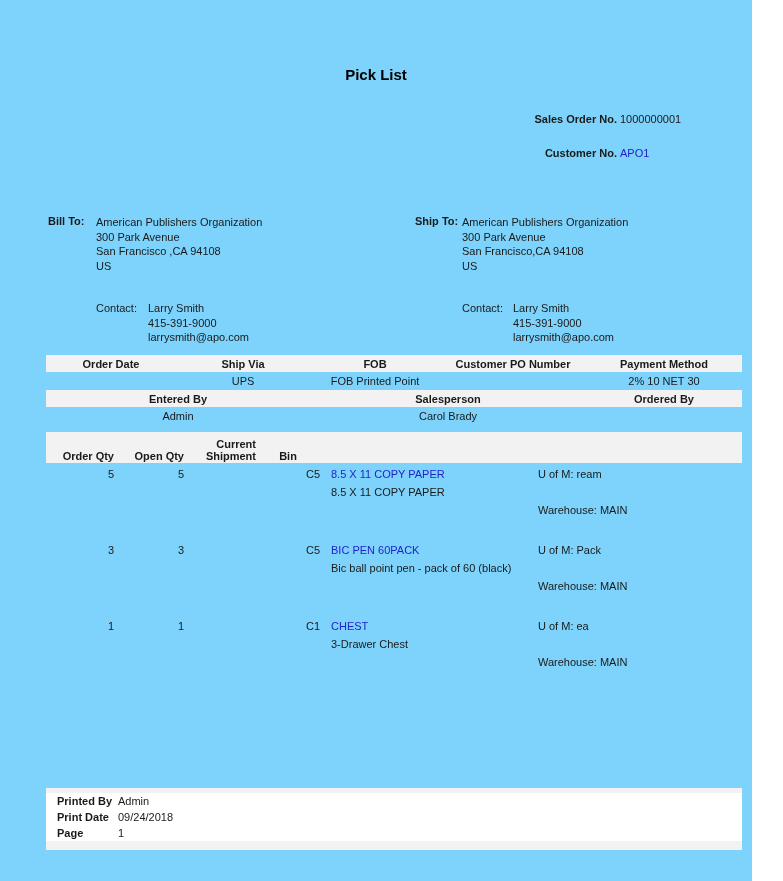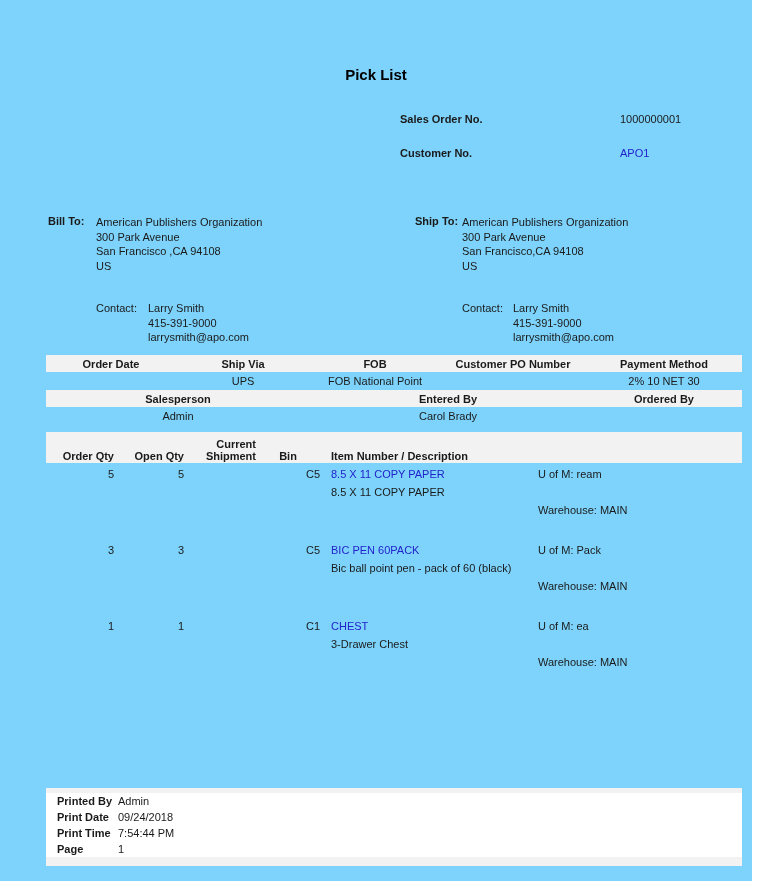--- a/index.html
+++ b/index.html
@@ -12,21 +12,21 @@
     font-size:11px;
     color:#1a1a1a;
     overflow:hidden;
   }
   .title {
     position:absolute; top:66px; left:0; width:100%;
     text-align:center; font-weight:bold; font-size:15px; color:#000;
   }
   .company { position:absolute; left:48px; top:98px; line-height:14.6px; }
   .ref-row { position:absolute; left:400px; display:flex; }
-  .ref-row .lbl { width:217px; font-weight:bold; }
+  .ref-row .lbl { width:217px; text-align:right; font-weight:bold; }
   .ref-row .val { margin-left:3px; }
   .link { color:#2222cc; }
 
   .addr-label { position:absolute; font-weight:bold; }
   .addr-block { position:absolute; line-height:14.6px; }
 
   .band { background:#f2f2f2; }
 
   .info-table { position:absolute; left:46px; top:355px; width:696px; }
   .info-row { display:grid; align-items:center; text-align:center; }
@@ -109,46 +109,45 @@
     <div class="info-row h5 band">
       <div>Order Date</div>
       <div>Ship Via</div>
       <div>FOB</div>
       <div>Customer PO Number</div>
       <div>Payment Method</div>
     </div>
     <div class="info-row v5">
       <div></div>
       <div>UPS</div>
-      <div>FOB National Point</div>
+      <div>FOB Printed Point</div>
       <div></div>
       <div>2% 10 NET 30</div>
     </div>
     <div class="info-row h3 band">
+      <div>Entered By</div>
       <div>Salesperson</div>
-      <div>Entered By</div>
       <div>Ordered By</div>
     </div>
     <div class="info-row v3">
       <div>Admin</div>
       <div>Carol Brady</div>
       <div></div>
     </div>
   </div>
 
   <div class="items">
     <div class="items-header band">
       <div class="num">Order Qty</div>
       <div class="num">Open Qty</div>
       <div class="num">
         <div>Current</div>
         <div>Shipment</div>
       </div>
       <div class="ctr">Bin</div>
-      <div class="desc-h">Item Number / Description</div>
     </div>
 
     <div class="item-row">
       <div class="num">5</div>
       <div class="num">5</div>
       <div class="num"></div>
       <div class="ctr">C5</div>
       <div class="item-cell-desc">
         <div class="d">
           <div class="link">8.5 X 11 COPY PAPER</div>
@@ -203,23 +202,19 @@
     <div class="strip-top band"></div>
     <div class="f-row">
       <span class="lbl">Printed By</span>
       <span>Admin</span>
     </div>
     <div class="f-row">
       <span class="lbl">Print Date</span>
       <span>09/24/2018</span>
     </div>
     <div class="f-row">
-      <span class="lbl">Print Time</span>
-      <span>7:54:44 PM</span>
-    </div>
-    <div class="f-row">
       <span class="lbl">Page</span>
       <span>1</span>
     </div>
     <div class="strip-bottom band"></div>
   </div>
 
 </div>
 
 </body></html>

